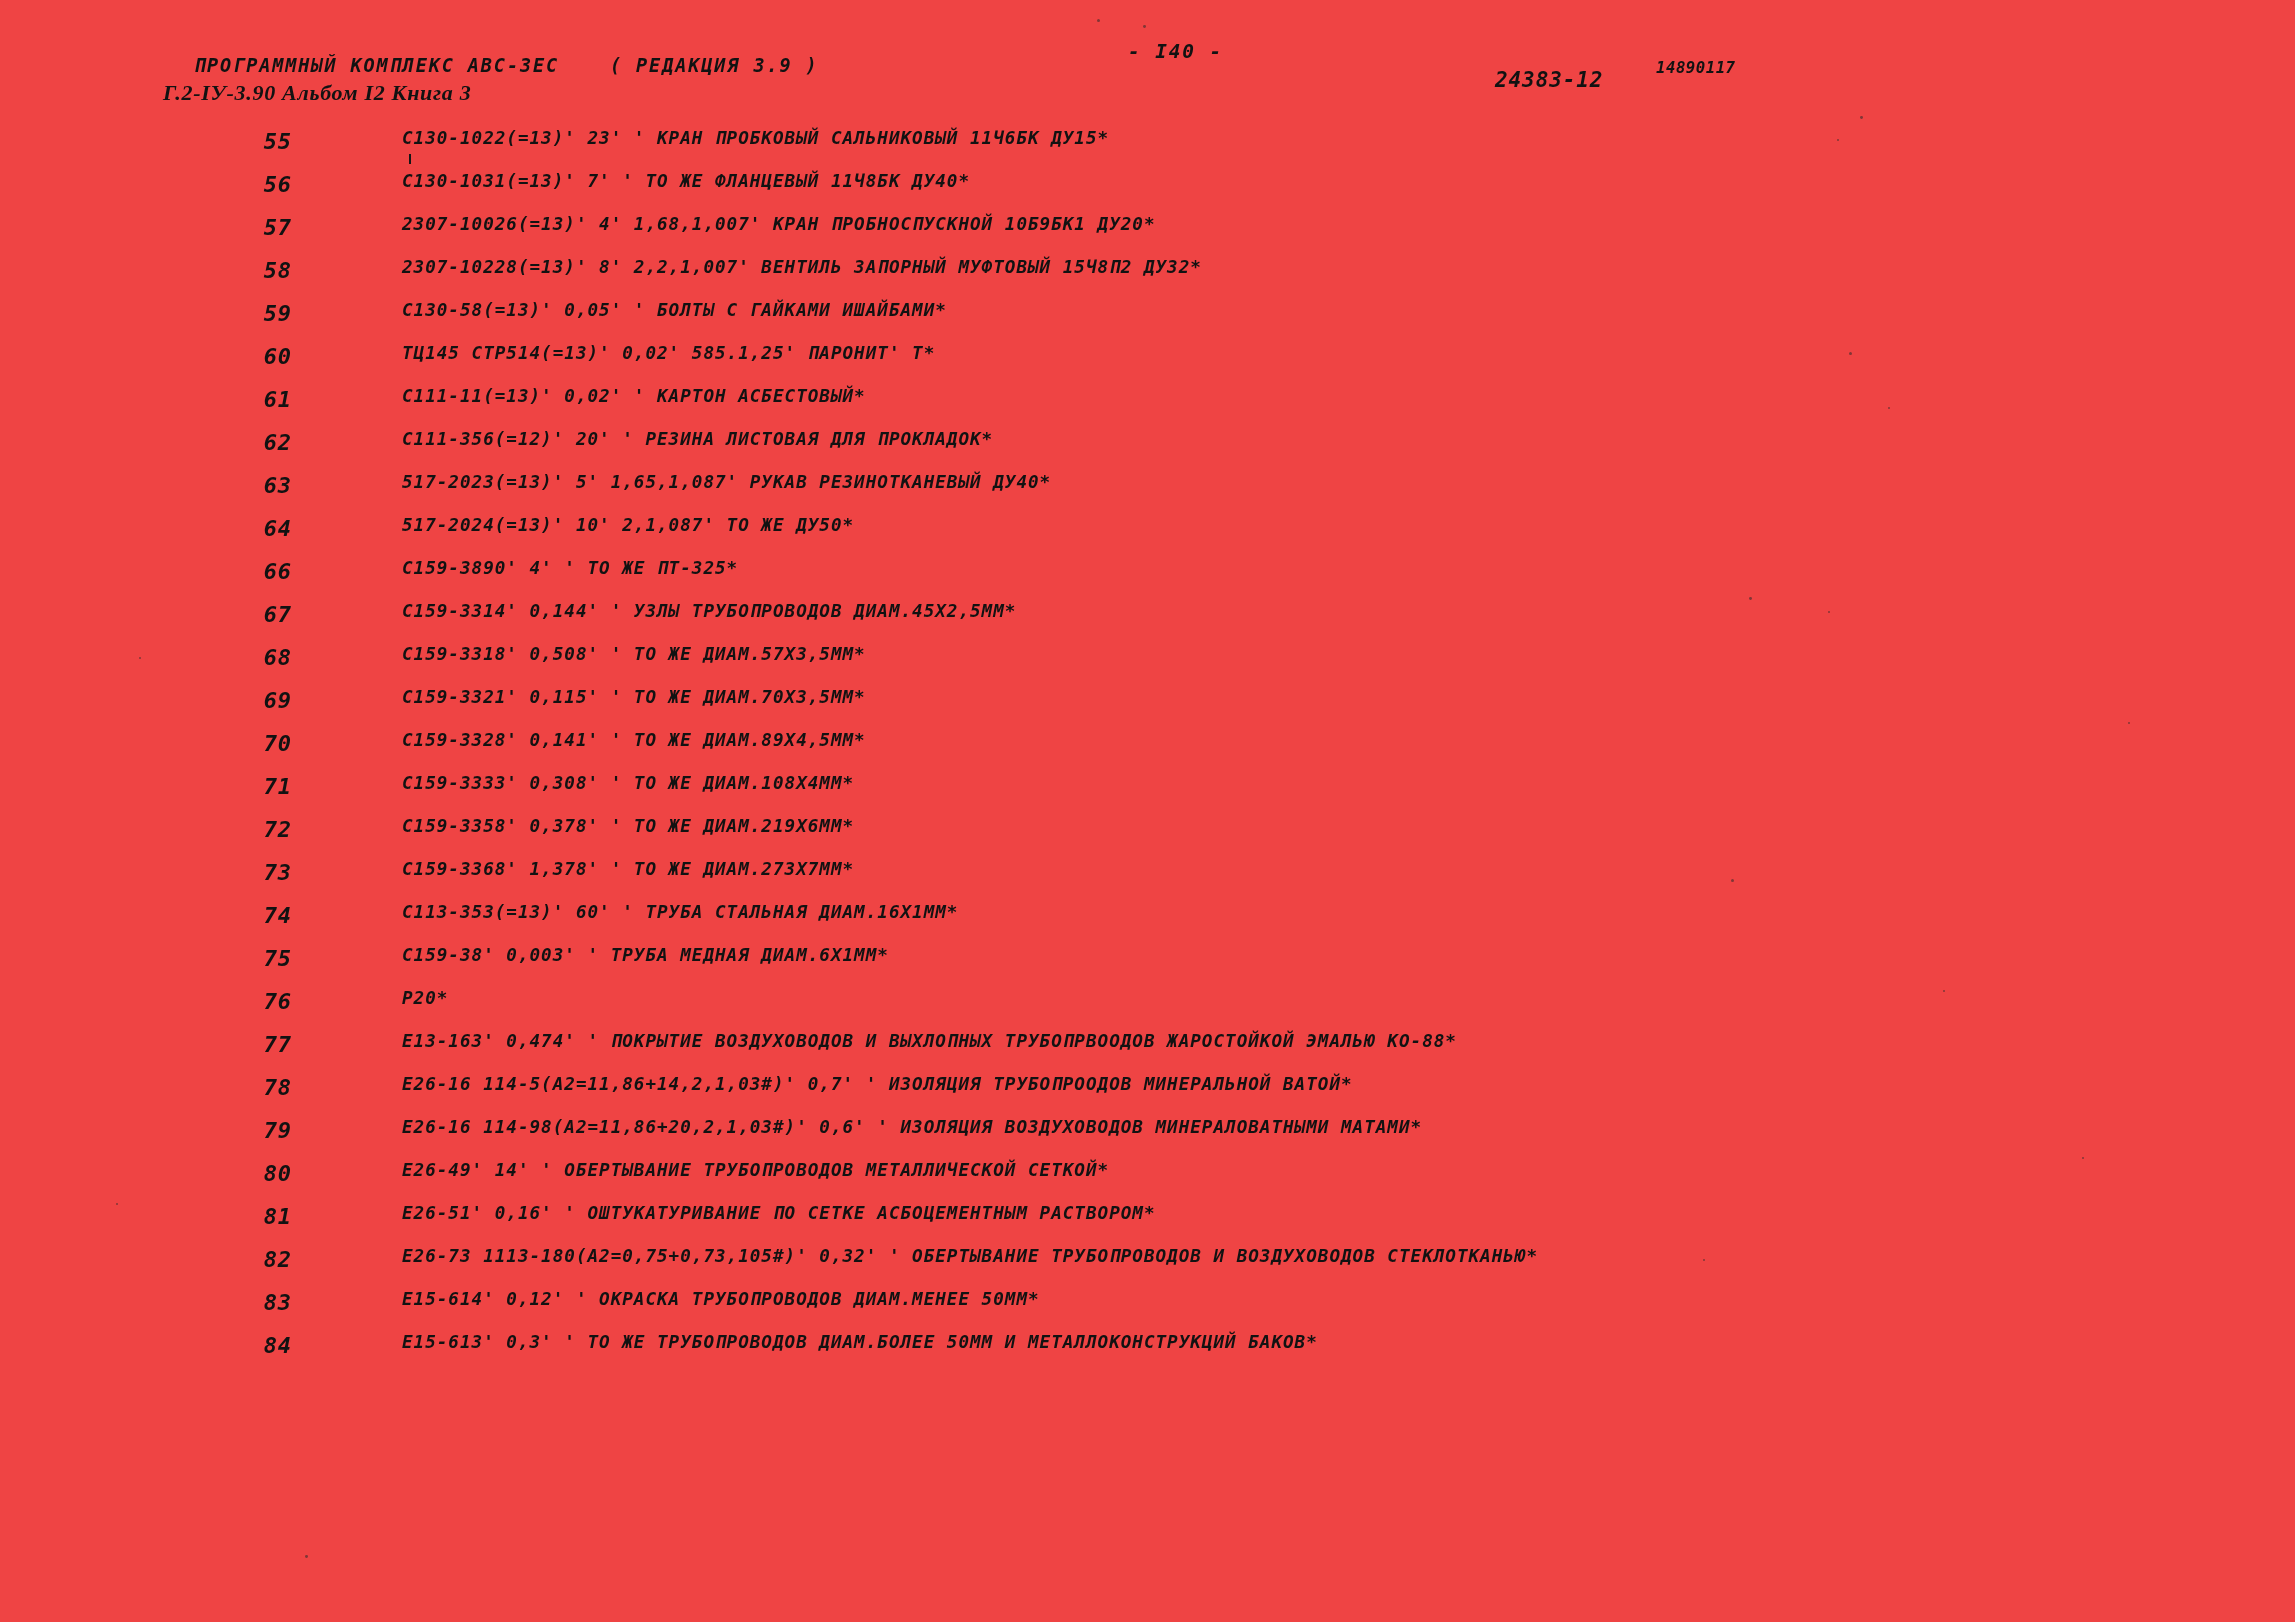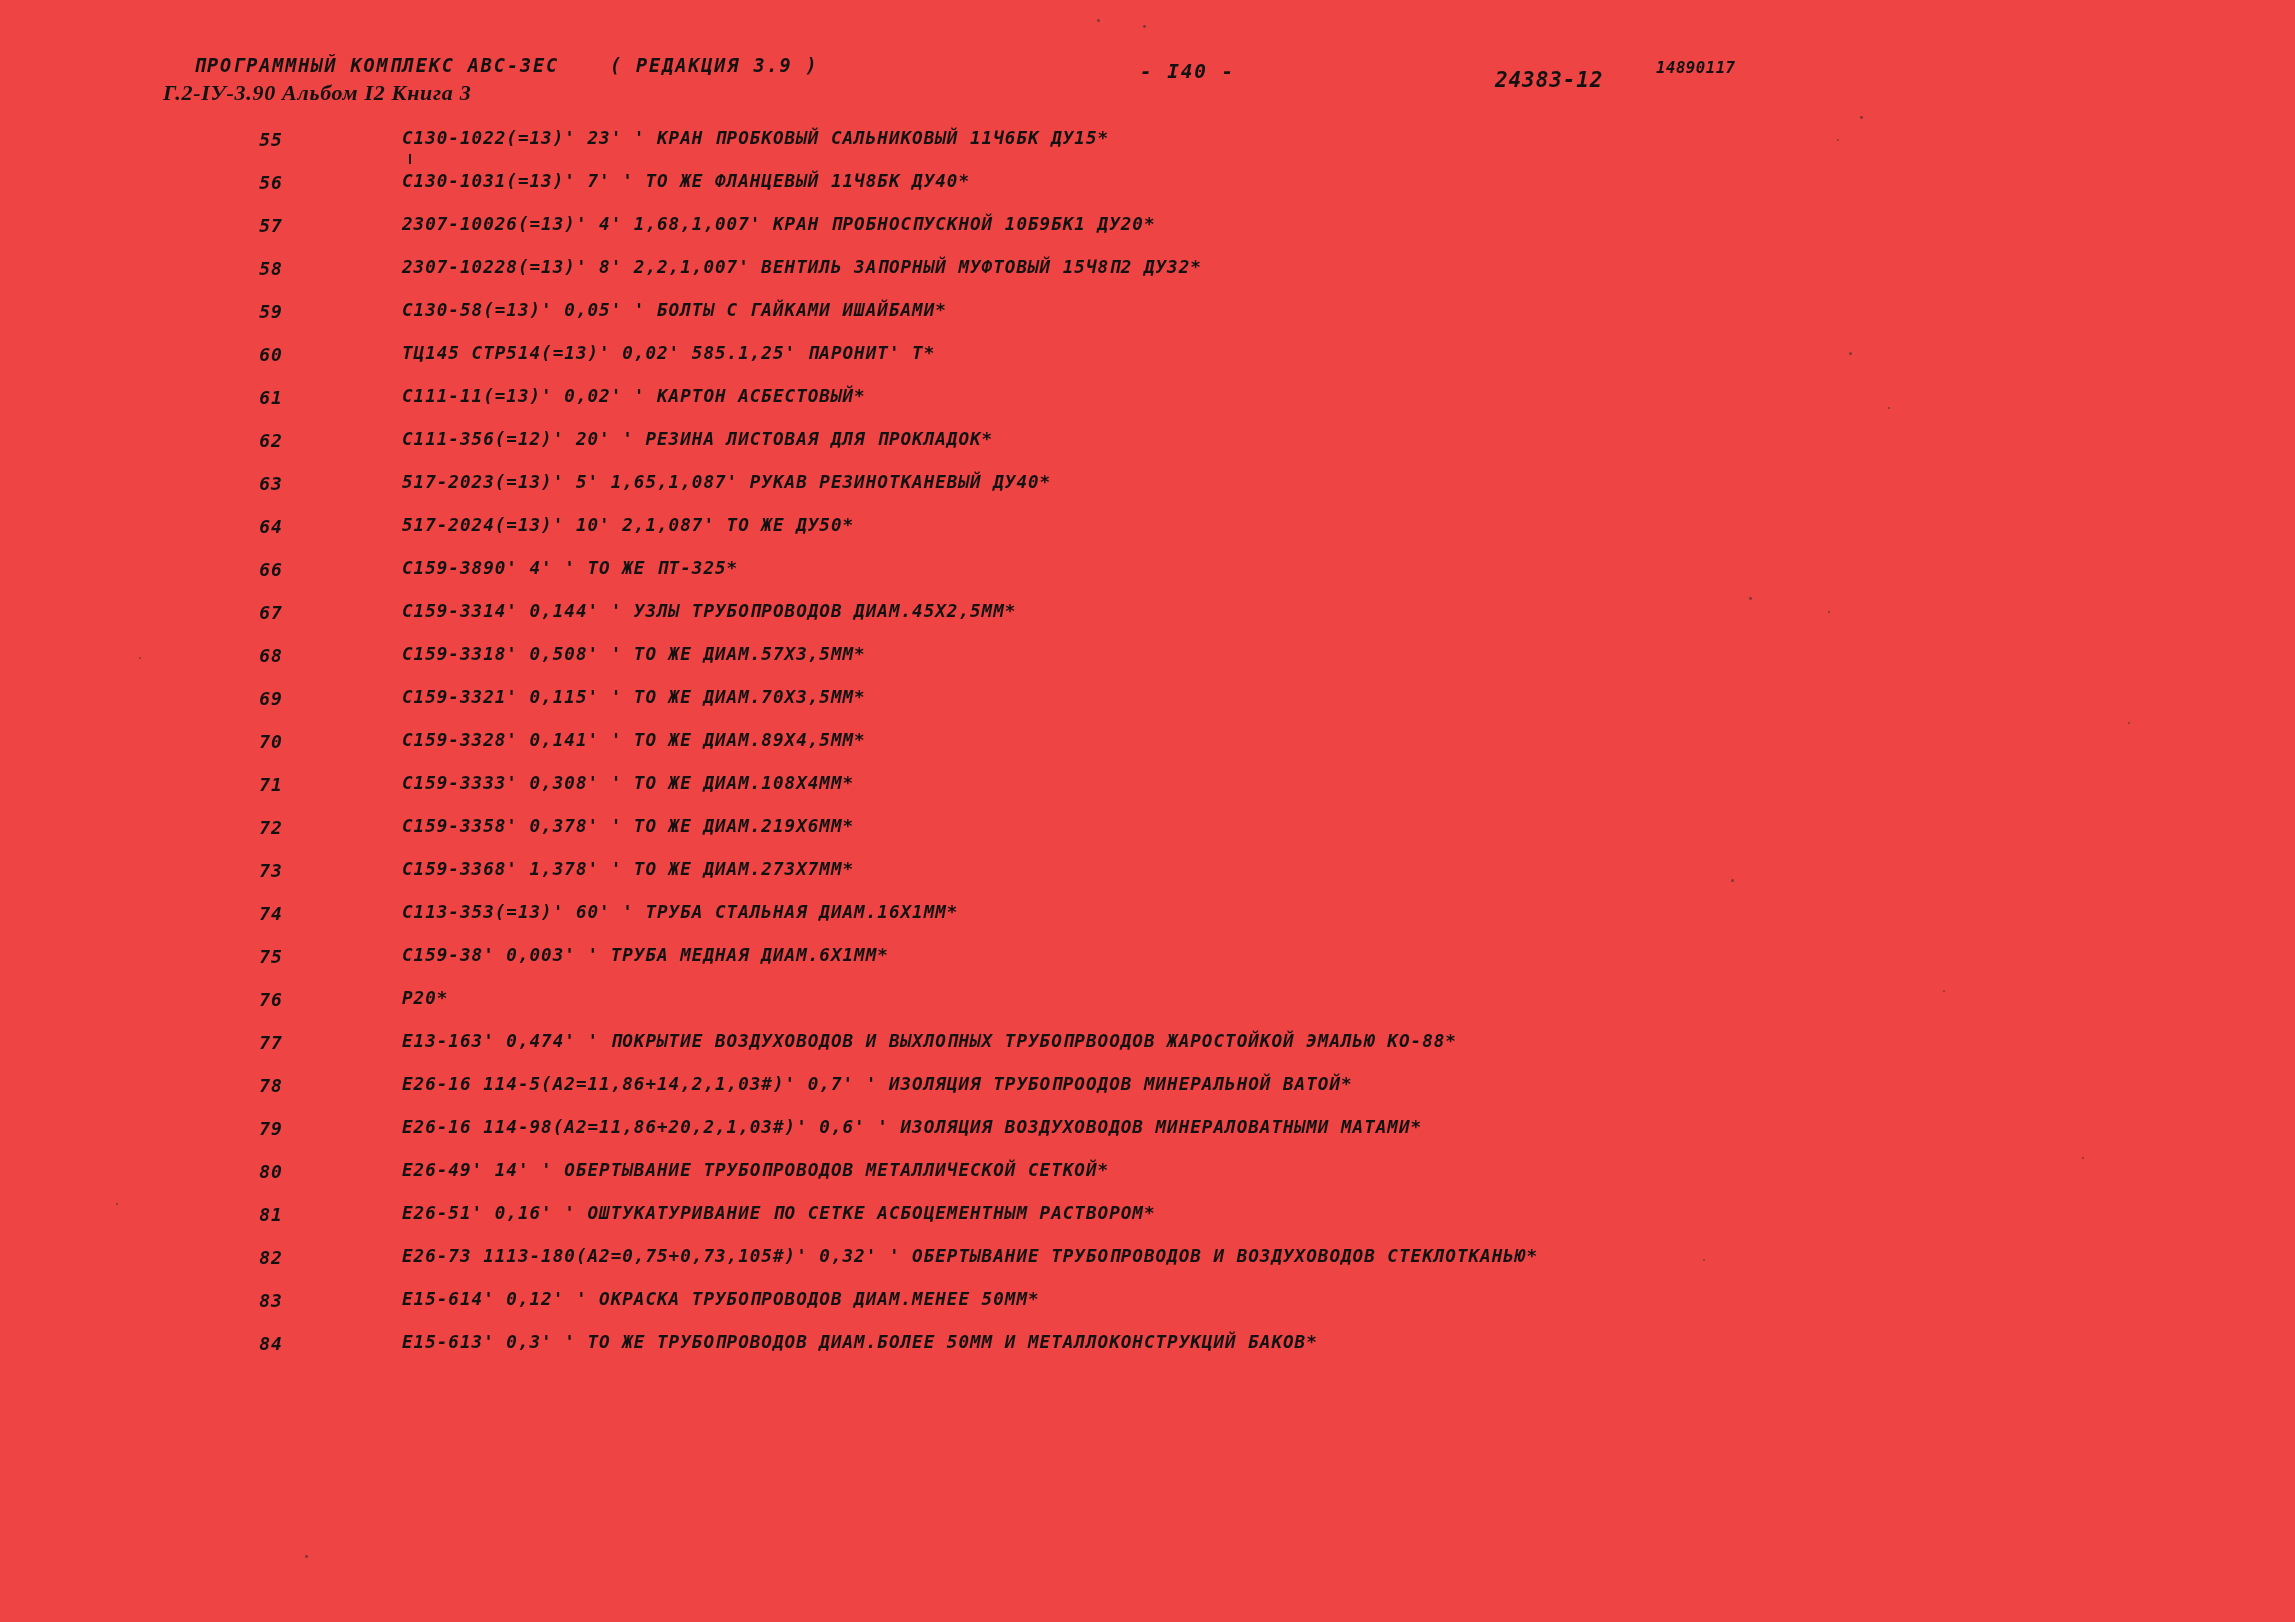--- a/index.html
+++ b/index.html
@@ -50,26 +50,25 @@
   .hdr-edition {
     position: absolute;
     left: 610px; top: 55px;
     font-size: 18.5px;
     letter-spacing: 1.9px;
     font-weight: 700;
     white-space: nowrap;
   }
   .hdr-page {
     position: absolute;
-    left: 1128px; top: 60px;
+    left: 1128px; top: 40px;
     font-size: 19.4px;
     letter-spacing: 1.9px;
     font-weight: 700;
     white-space: nowrap;
-    margin-left: 12px;
   }
   .hdr-doccode {
     position: absolute;
     left: 1495px; top: 68px;
     font-size: 21px;
     letter-spacing: 0.9px;
     font-weight: 700;
     white-space: nowrap;
   }
   .hdr-serial {
@@ -100,22 +99,22 @@
   .row {
     position: relative;
     height: 43px;
     white-space: nowrap;
   }
   .row .num {
     position: absolute;
     left: 250px;
     top: 8.3px;
     width: 42px;
-    text-align: center;
-    font-size: 18px;
+    text-align: right;
+    font-size: 22px;
     letter-spacing: 0.9px;
     font-weight: 700;
   }
   .row .txt {
     position: absolute;
     left: 402px;
     top: 6.5px;
     font-size: 17.6px;
     letter-spacing: 1px;
     font-weight: 700;

